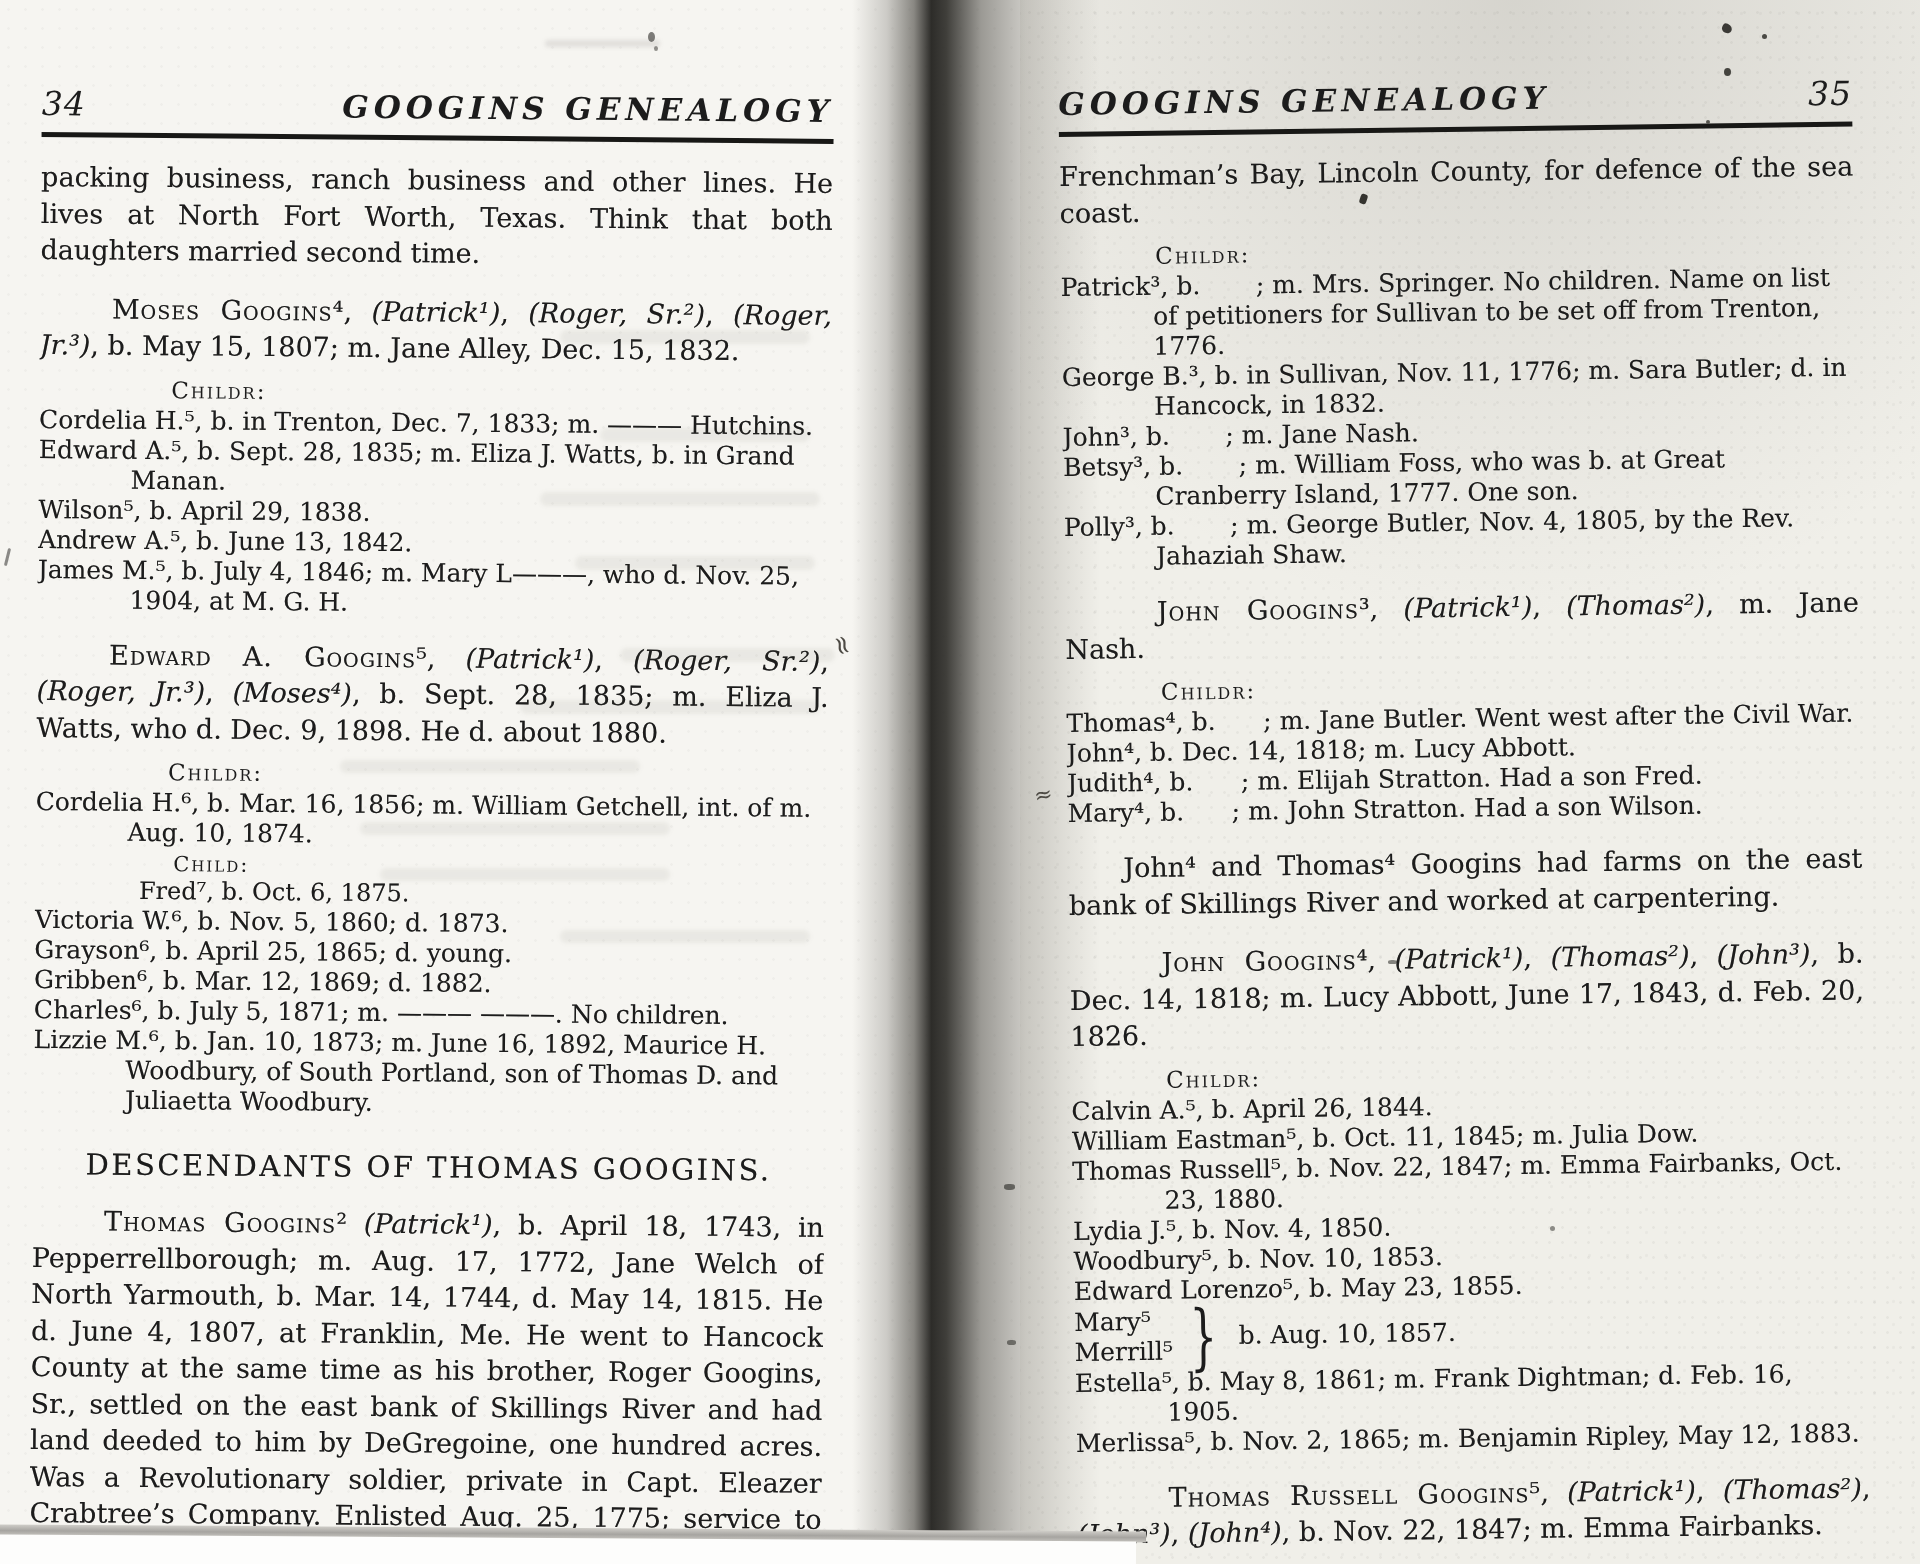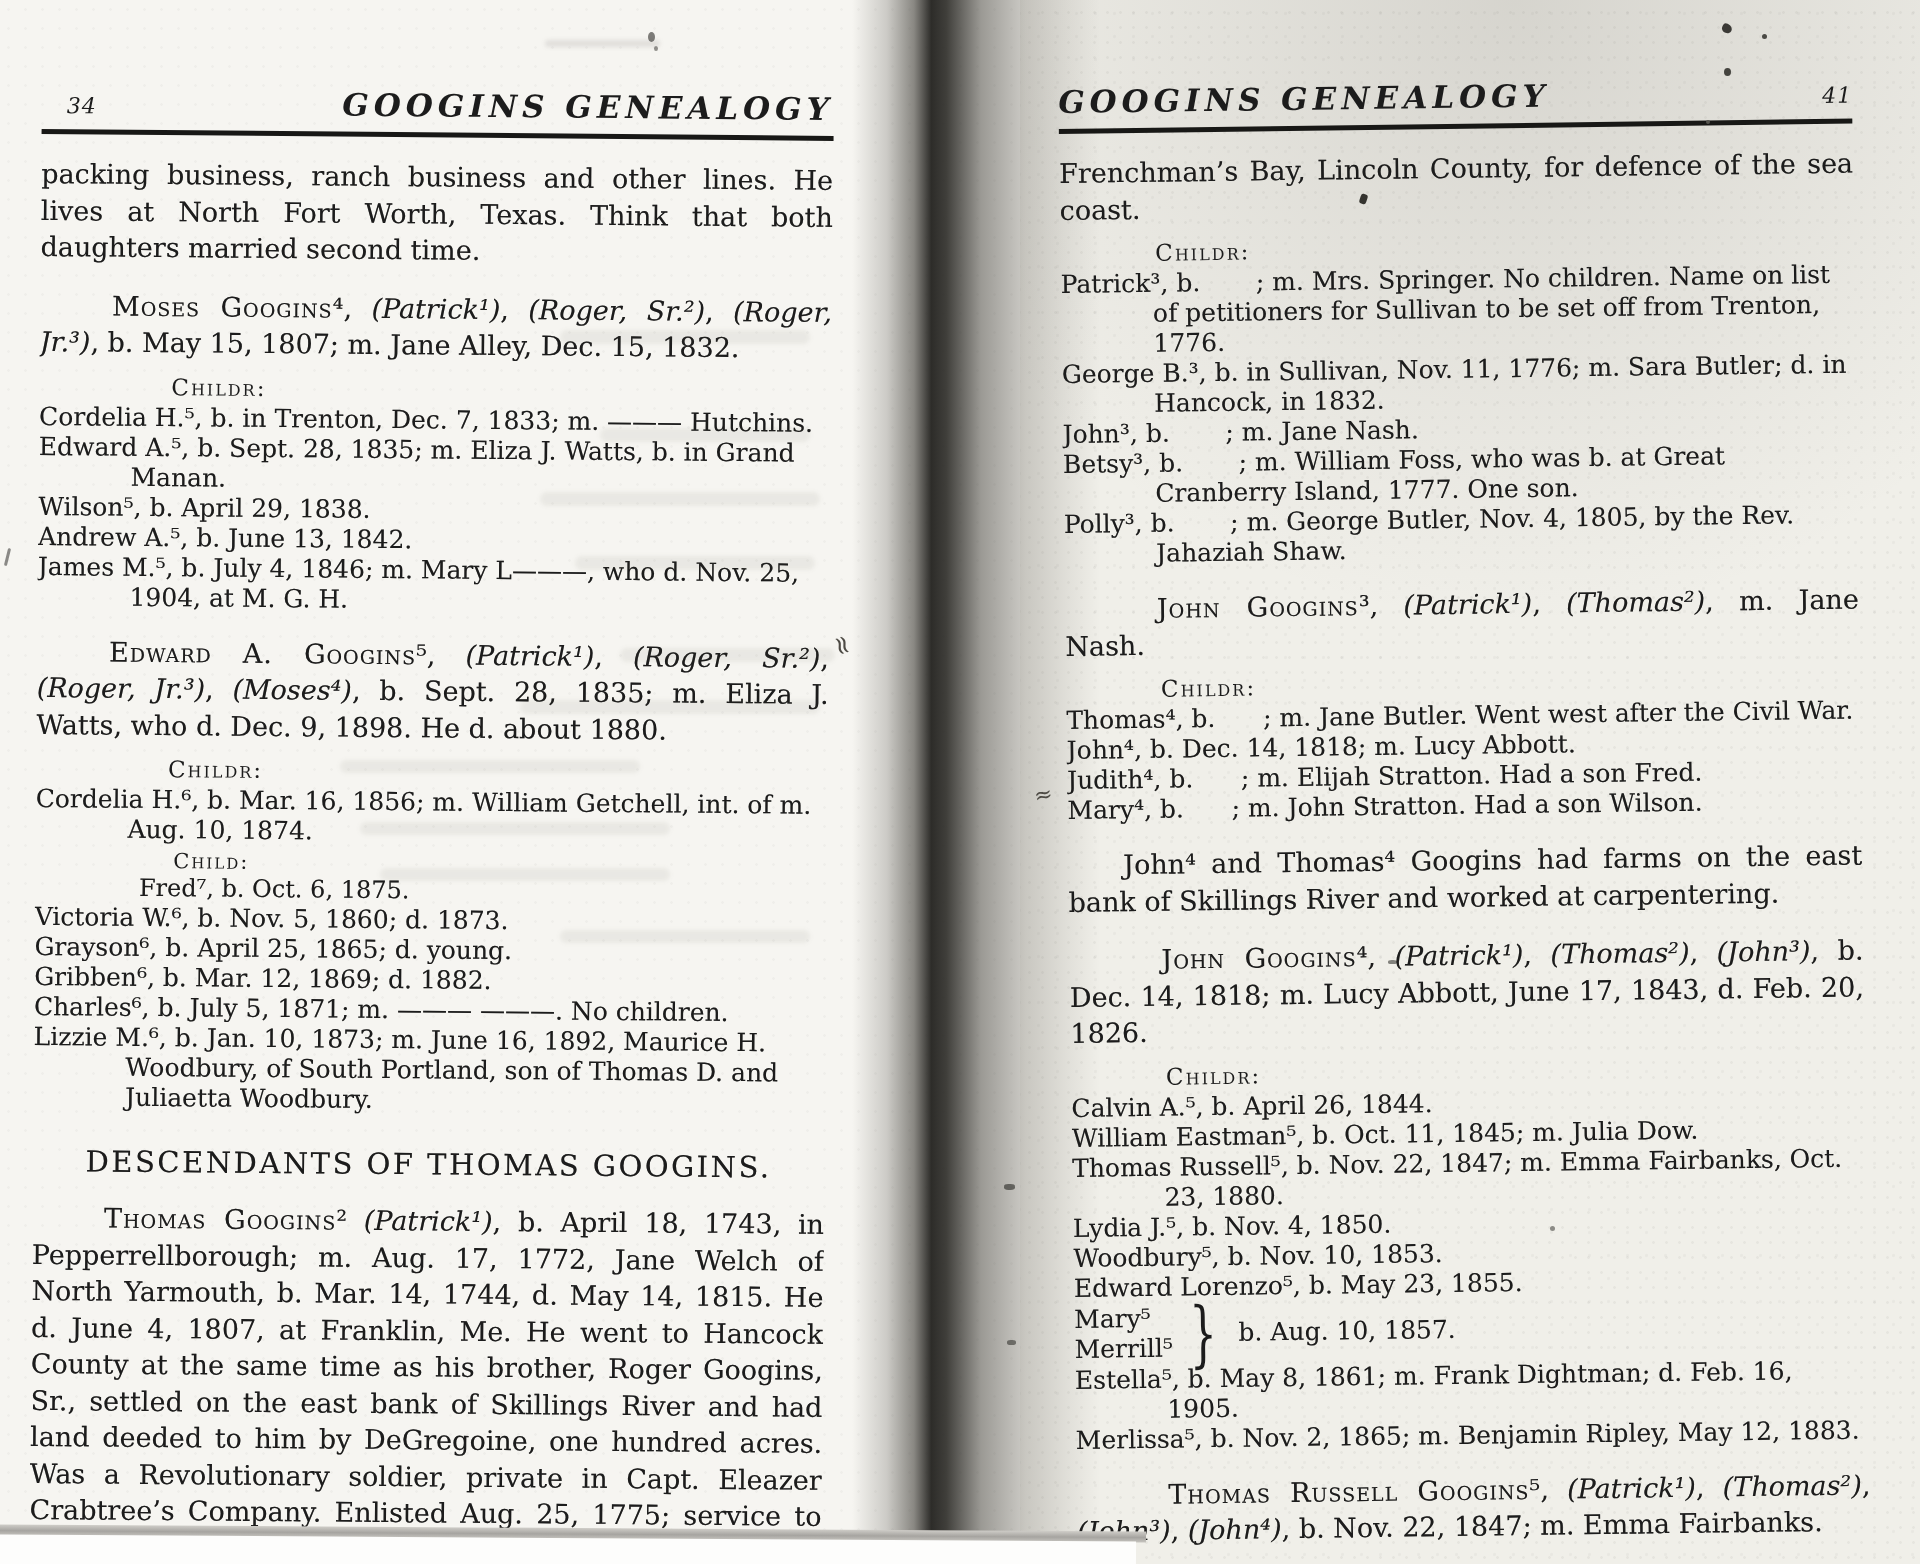--- a/index.html
+++ b/index.html
@@ -35,21 +35,21 @@
       rgba(38,37,33,0.88) 38%,
       rgba(80,78,72,0.55) 52%,
       rgba(118,115,108,0.32) 70%,
       rgba(140,137,130,0.14) 88%,
       rgba(140,137,130,0.0) 100%);
   }
   .page-content{position:absolute;top:84px;overflow:hidden;}
   .page-content.left{left:42px;width:792px;height:1476px;transform:rotate(0.5deg);transform-origin:top left;}
   .page-content.right{left:1058px;width:794px;height:1476px;transform:rotate(-0.75deg);transform-origin:top left;}
   .page-header{display:flex;align-items:baseline;justify-content:space-between;}
-  .page-num{font-style:italic;font-size:22px;letter-spacing:1px;margin-left:25px;}
+  .page-num{font-style:italic;font-size:33px;letter-spacing:1px;}
   .running-title{font-style:italic;font-weight:bold;font-size:31px;letter-spacing:5px;white-space:nowrap;}
   .header-rule{height:5px;background:#181816;margin-top:9px;}
   .page-content.left .header-rule{width:calc(100% + 38px);margin-left:-16px;}
   .page-body{margin-top:0;}
   .page-body p{margin:0;}
   .body-par,.entry-par{font-size:27px;line-height:36.5px;text-align:justify;text-shadow:0 0 0.5px rgba(25,25,22,0.45);}
   .body-par{margin-top:22px !important;}
   .body-par.indent{text-indent:55px;}
   .entry-par{margin-top:22px !important;text-indent:72px;}
   .page-content.right .entry-par{text-indent:92px;}
@@ -115,21 +115,21 @@
           <p class="child-line">Lizzie M.⁶, b. Jan. 10, 1873; m. June 16, 1892, Maurice H. Woodbury, of South Portland, son of Thomas D. and Juliaetta Woodbury.</p>
         </div>
         <h2 class="section-title">DESCENDANTS OF THOMAS GOOGINS.</h2>
         <p class="entry-par"><span class="sc">Thomas Googins</span><span>² </span><span class="it">(Patrick¹)</span><span>, b. April 18, 1743, in Pepperrellborough;  m. Aug. 17, 1772, Jane Welch of North Yarmouth, b. Mar. 14, 1744, d. May 14, 1815.  He d. June 4, 1807, at Franklin, Me.  He went to Hancock County at the same time as his brother, Roger Googins, Sr., settled on the east bank of Skillings River and had land deeded to him by DeGregoine, one hundred acres.  Was a Revolutionary soldier, private in Capt. Eleazer Crabtree’s Company.  Enlisted Aug. 25, 1775; service to Dec. 31, 1775; stationed at</span></p>
       </div>
   </div>
 
   <div class="page-content right">
     <div class="page-header">
       <span class="running-title">GOOGINS GENEALOGY</span>
-      <span class="page-num">41</span>
+      <span class="page-num">35</span>
     </div>
     <div class="header-rule"></div>
     <div class="page-body">
         <p class="body-par"><span>Frenchman’s Bay, Lincoln County, for defence of the sea coast.</span></p>
         <div class="childr-label">Childr:</div>
         <div class="children">
           <p class="child-line">Patrick³, b.&nbsp;&nbsp;&nbsp;&nbsp;&nbsp;&nbsp;&nbsp;; m. Mrs. Springer.  No children.  Name on list of petitioners for Sullivan to be set off from Trenton, 1776.</p>
           <p class="child-line">George B.³, b. in Sullivan, Nov. 11, 1776; m. Sara Butler; d. in Hancock, in 1832.</p>
           <p class="child-line">John³, b.&nbsp;&nbsp;&nbsp;&nbsp;&nbsp;&nbsp;&nbsp;; m. Jane Nash.</p>
           <p class="child-line">Betsy³, b.&nbsp;&nbsp;&nbsp;&nbsp;&nbsp;&nbsp;&nbsp;; m. William Foss, who was b. at Great Cranberry Island, 1777.  One son.</p>

